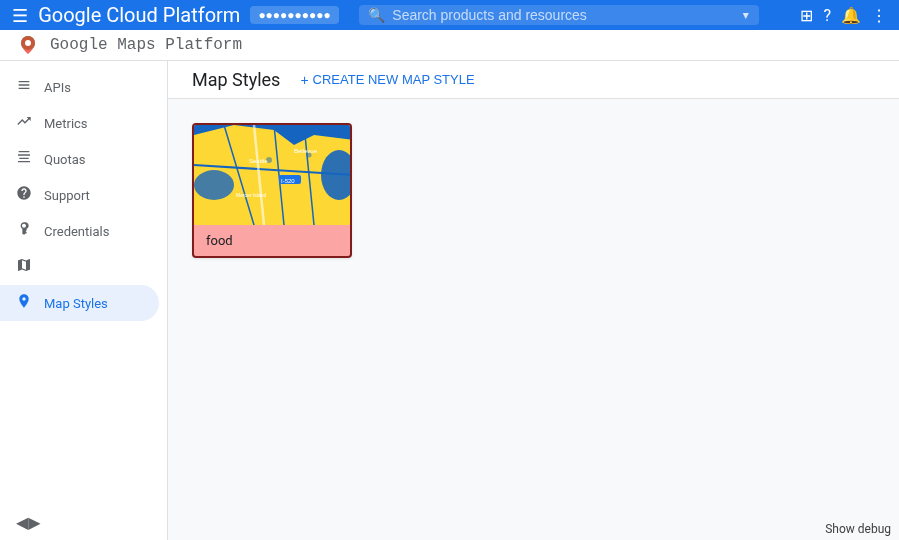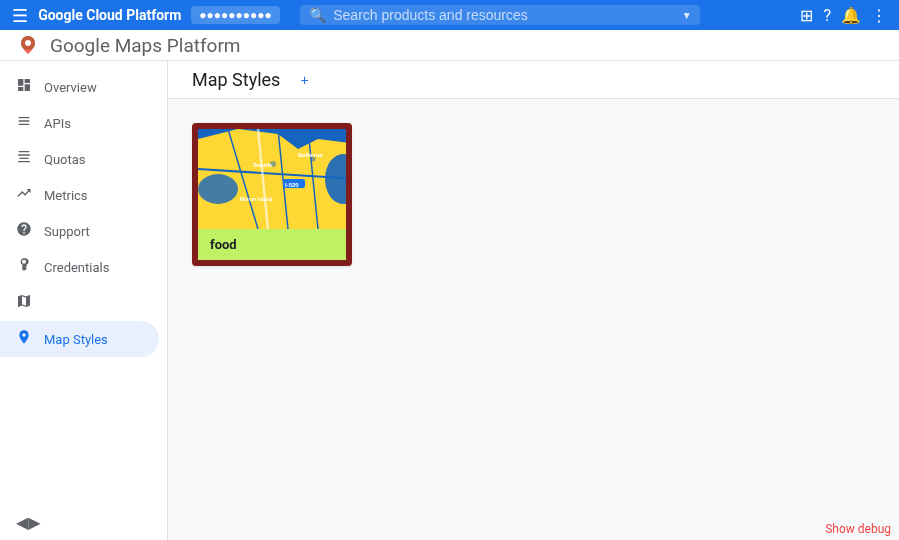--- a/index.html
+++ b/index.html
@@ -10,21 +10,21 @@
       display: flex;
       align-items: center;
       background: #1a73e8;
       height: 30px;
       padding: 0 12px;
       gap: 10px;
       position: relative;
       z-index: 100;
     }
     .topbar-menu-icon { color: white; font-size: 18px; cursor: pointer; }
-    .topbar-title { color: white; font-size: 14px; font-weight: 700; }
+    .topbar-title { color: white; font-size: 20px; font-weight: 400; }
     .topbar-account { color: white; font-size: 12px; background: rgba(255,255,255,0.2); border-radius: 4px; padding: 2px 8px; }
     .topbar-search {
       display: flex; align-items: center;
       background: rgba(255,255,255,0.15);
       border-radius: 4px;
       padding: 2px 10px;
       flex: 1;
       max-width: 400px;
       margin-left: 10px;
     }
@@ -42,21 +42,21 @@
     .secondbar {
       display: flex;
       align-items: center;
       background: white;
       height: 31px;
       padding: 0 16px;
       border-bottom: 1px solid #e0e0e0;
       gap: 10px;
     }
     .secondbar-logo { width: 24px; height: 24px; }
-    .secondbar-title { font-size: 19px; color: #5f6368; font-weight: 400; }
+    .secondbar-title { font-size: 16px; color: #5f6368; font-weight: 400; font-family: Liberation Mono, monospace; }
 
     
     .main-layout { display: flex; height: calc(540px - 61px); }
 
     
     .sidebar {
       width: 168px;
       background: white;
       border-right: 1px solid #e0e0e0;
       padding-top: 8px;
@@ -107,47 +107,46 @@
       display: flex; align-items: center; gap: 4px;
       color: #1a73e8; font-size: 13px; cursor: pointer;
       border: none; background: none; font-weight: 500;
     }
     .create-btn-icon { font-size: 14px; }
 
     
     .cards-area { padding: 24px; }
     .map-style-card {
       width: 160px;
-      background: #bef264;
-      border: 6px solid #7f1d1d;
+      background: #fca5a5;
+      border: 2px solid #7f1d1d;
       border-radius: 4px;
       overflow: hidden;
       cursor: pointer;
       box-shadow: 0 1px 3px rgba(0,0,0,0.1);
-      font-weight: bold;
     }
     .map-thumbnail {
       width: 160px;
       height: 100px;
       position: relative;
       overflow: hidden;
     }
     .map-label { padding: 8px 12px; font-size: 13px; color: #202124; }
 
     
     .map-svg { width: 100%; height: 100%; }
 
     
     .show-debug {
       position: fixed;
       bottom: 0;
       right: 0;
       padding: 4px 8px;
       font-size: 12px;
-      color: #ef4444;
+      color: #404040;
       cursor: pointer;
     }
   </style>
 </head>
 <body>
 
 <div class="topbar">
   <span class="topbar-menu-icon">☰</span>
   <span class="topbar-title">Google Cloud Platform</span>
   <span class="topbar-account">●●●●●●●●●●</span>
@@ -173,54 +172,46 @@
     </svg>
   </div>
   <span class="secondbar-title">Google Maps Platform</span>
 </div>
 
 <div class="main-layout">
 
   <div class="sidebar">
     <div class="sidebar-items">
 
-      <div class="sidebar-item">
-        <span class="sidebar-icon">
-          <svg width="16" height="16" viewBox="0 0 24 24" fill="currentColor">
-              <path d="M3 13h8V3H3v10zm0 8h8v-6H3v6zm10 0h8V11h-8v10zm0-18v6h8V3h-8z"></path>
-            </svg>
-        </span>
-        <span>Overview</span>
-      </div>
 
       <div class="sidebar-item">
         <span class="sidebar-icon">
           <svg width="16" height="16" viewBox="0 0 24 24" fill="currentColor">
               <path d="M4 6h16v2H4zm0 5h16v2H4zm0 5h16v2H4z"></path>
             </svg>
         </span>
         <span>APIs</span>
       </div>
 
       <div class="sidebar-item">
         <span class="sidebar-icon">
           <svg width="16" height="16" viewBox="0 0 24 24" fill="currentColor">
+              <path d="M16 6l2.29 2.29-4.88 4.88-4-4L2 16.59 3.41 18l6-6 4 4 6.3-6.29L22 12V6z"></path>
+            </svg>
+        </span>
+        <span>Metrics</span>
+      </div>
+
+      <div class="sidebar-item">
+        <span class="sidebar-icon">
+          <svg width="16" height="16" viewBox="0 0 24 24" fill="currentColor">
               <path d="M20 3H4v2h16V3zm1 5H3v2h18V8zm-2 5H5v2h14v-2zm2 5H3v2h18v-2z"></path>
             </svg>
         </span>
         <span>Quotas</span>
-      </div>
-
-      <div class="sidebar-item">
-        <span class="sidebar-icon">
-          <svg width="16" height="16" viewBox="0 0 24 24" fill="currentColor">
-              <path d="M16 6l2.29 2.29-4.88 4.88-4-4L2 16.59 3.41 18l6-6 4 4 6.3-6.29L22 12V6z"></path>
-            </svg>
-        </span>
-        <span>Metrics</span>
       </div>
 
       <div class="sidebar-item">
         <span class="sidebar-icon">
           <svg width="16" height="16" viewBox="0 0 24 24" fill="currentColor">
               <path d="M12 2C6.48 2 2 6.48 2 12s4.48 10 10 10 10-4.48 10-10S17.52 2 12 2zm1 17h-2v-2h2v2zm2.07-7.75l-.9.92C13.45 12.9 13 13.5 13 15h-2v-.5c0-1.1.45-2.1 1.17-2.83l1.24-1.26c.37-.36.59-.86.59-1.41 0-1.1-.9-2-2-2s-2 .9-2 2H8c0-2.21 1.79-4 4-4s4 1.79 4 4c0 .88-.36 1.68-.93 2.25z"></path>
             </svg>
         </span>
         <span>Support</span>
       </div>
@@ -254,20 +245,21 @@
     </div>
     <div class="sidebar-collapse">◀▶</div>
   </div>
 
   <div class="content">
 
     <div class="content-header">
       <span class="content-header-title">Map Styles</span>
       <button class="create-btn">
         <span class="create-btn-icon">+</span>
+        <span>CREATE NEW MAP STYLE</span>
       </button>
     </div>
 
     <div class="cards-area">
       <div class="map-style-card">
         <div class="map-thumbnail">
           
           <svg class="map-svg" viewBox="0 0 160 100" xmlns="http://www.w3.org/2000/svg">
 
             <rect width="160" height="100" fill="#1565C0"></rect>

